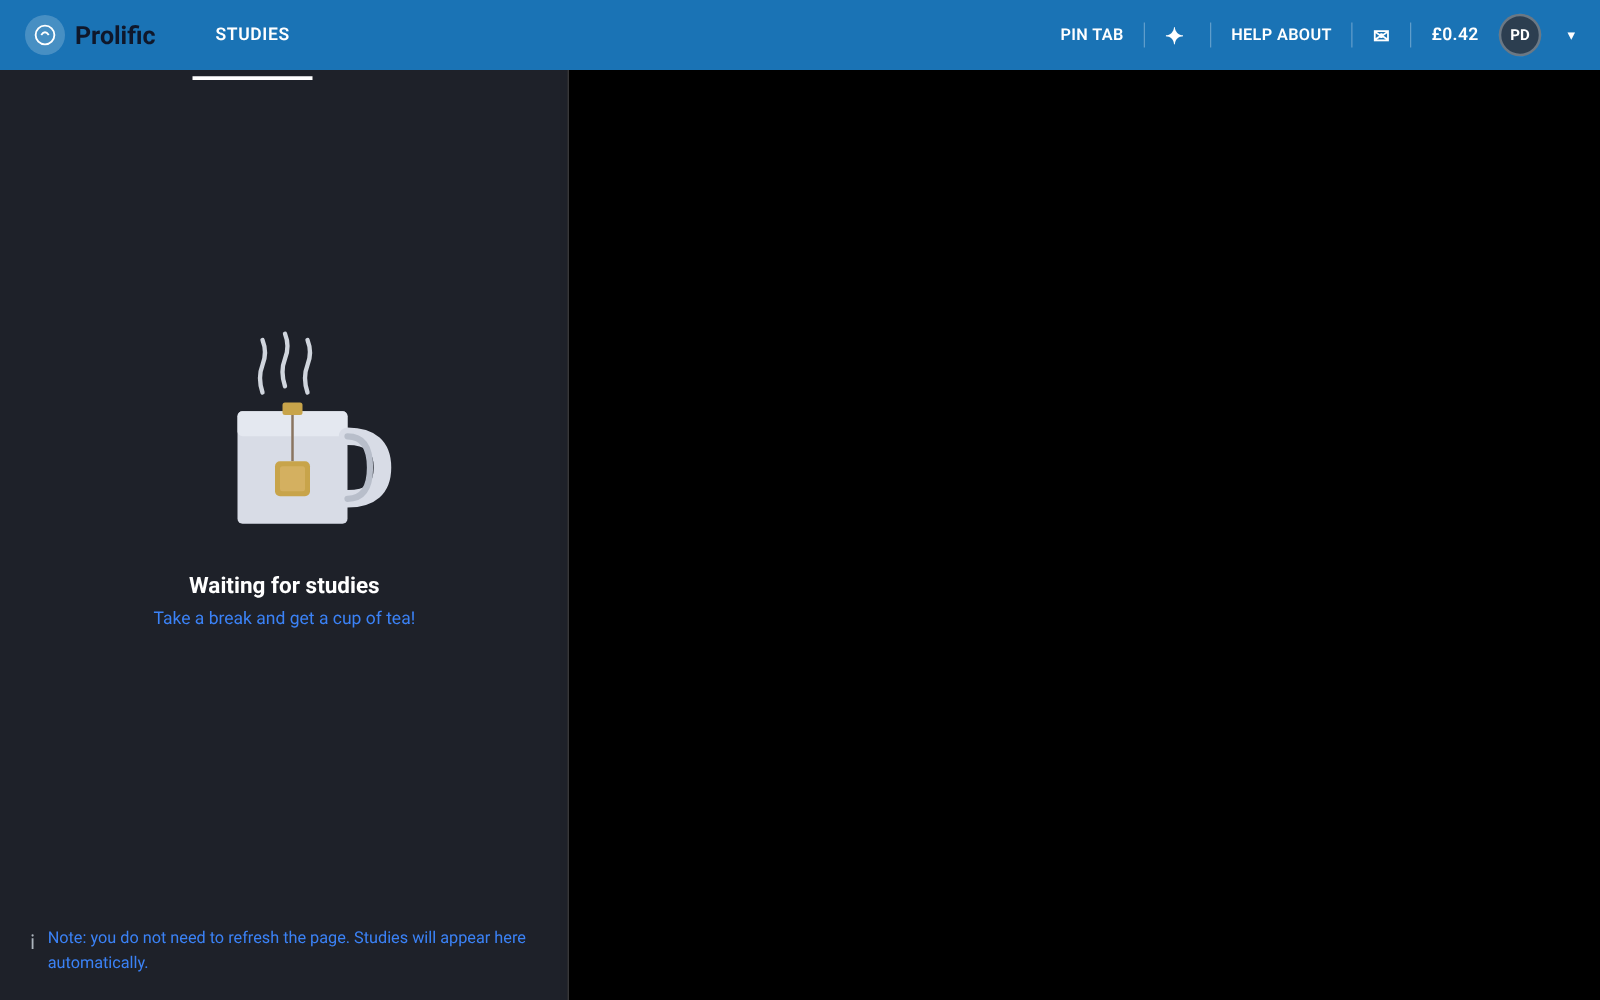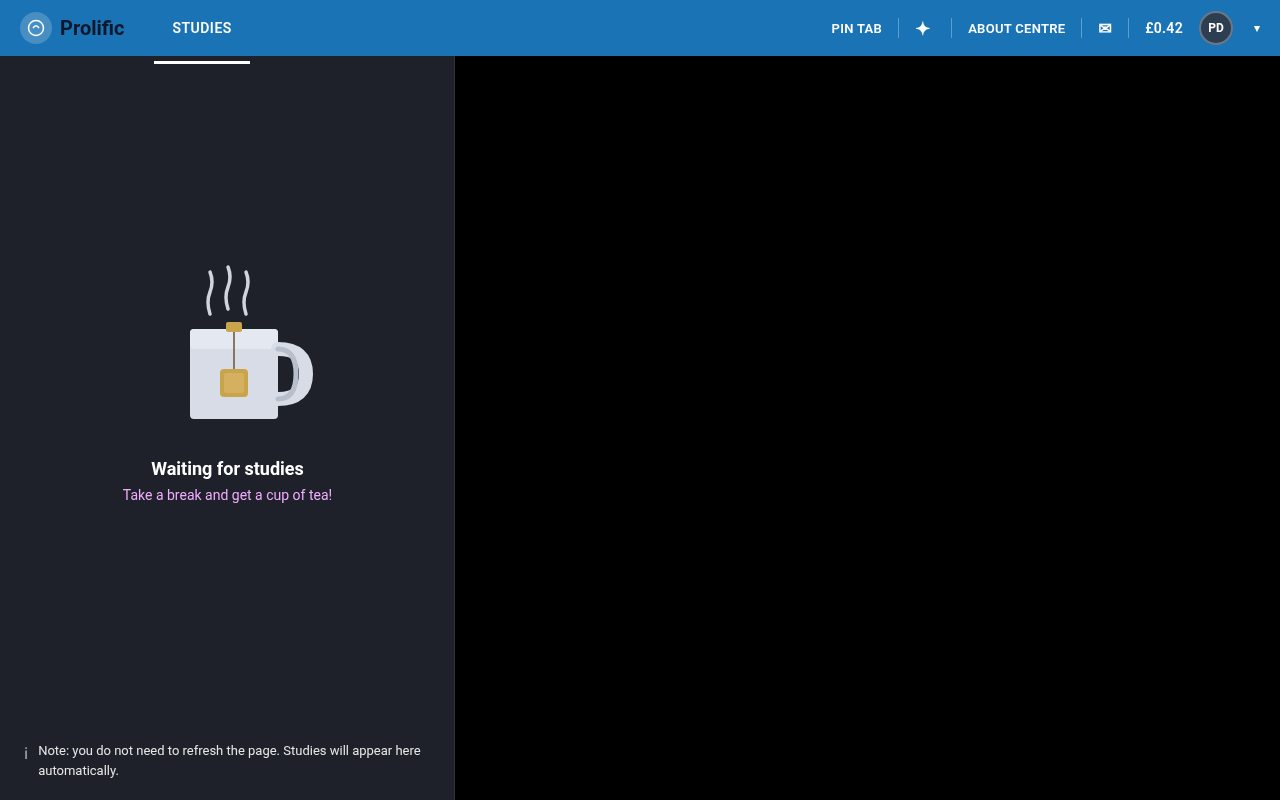--- a/index.html
+++ b/index.html
@@ -148,21 +148,21 @@
     }
 
     .waiting-title {
       color: #fff;
       font-size: 18px;
       font-weight: 700;
       margin-bottom: 8px;
       text-align: center;
     }
     .waiting-subtitle {
-      color: #f0abfc;
+      color: #3b82f6;
       font-size: 14px;
       text-align: left;
     }
 
     
     .bottom-note {
       position: absolute;
       bottom: 0;
       left: 0;
       right: 0;
@@ -171,21 +171,21 @@
       align-items: flex-start;
       gap: 10px;
     }
     .info-icon {
       color: #adb5bd;
       font-size: 16px;
       margin-top: 1px;
       flex-shrink: 0;
     }
     .bottom-note-text {
-      color: #e5e5e5;
+      color: #3b82f6;
       font-size: 13px;
       line-height: 1.5;
     }
 
     
     .right-panel {
       flex: 1;
       background: #000;
     }
 
@@ -221,21 +221,21 @@
   <div class="nav-right">
     <div class="nav-right-item">
       <span>PIN TAB</span>
     </div>
     <div class="divider-v"></div>
     <div class="nav-right-item">
       <span class="nav-sun-icon">✦</span>
     </div>
     <div class="divider-v"></div>
     <div class="nav-right-item">
-      <span>ABOUT CENTRE</span>
+      <span>HELP ABOUT</span>
     </div>
     <div class="divider-v"></div>
     <div class="nav-right-item">
       <span class="nav-email-icon">✉</span>
     </div>
     <div class="divider-v"></div>
     <div class="nav-right-item">
       <span class="nav-balance">£0.42</span>
     </div>
     <div class="nav-avatar-wrapper">

